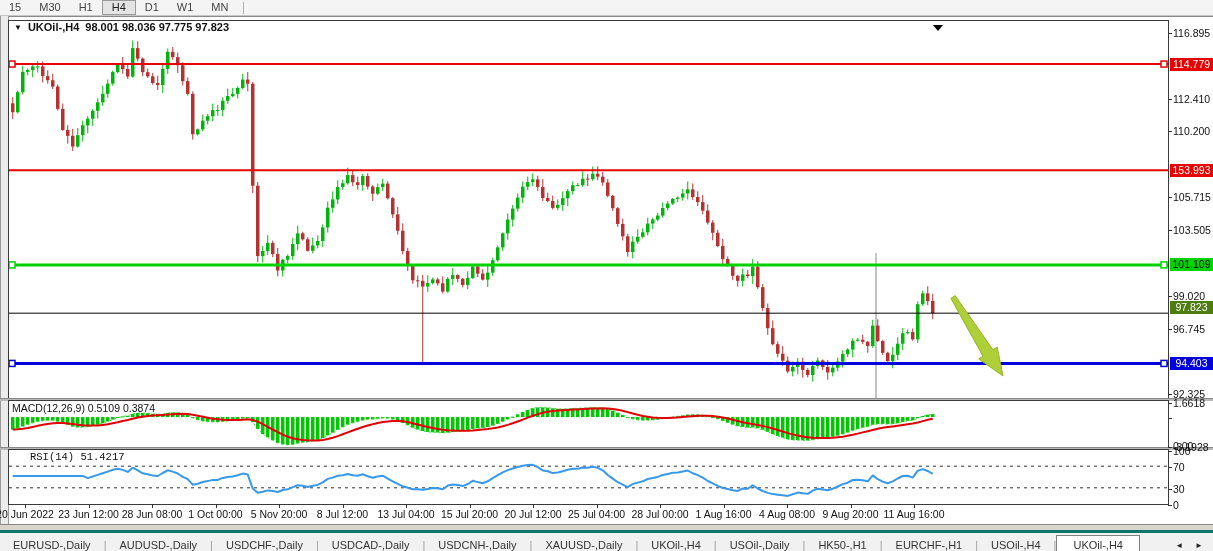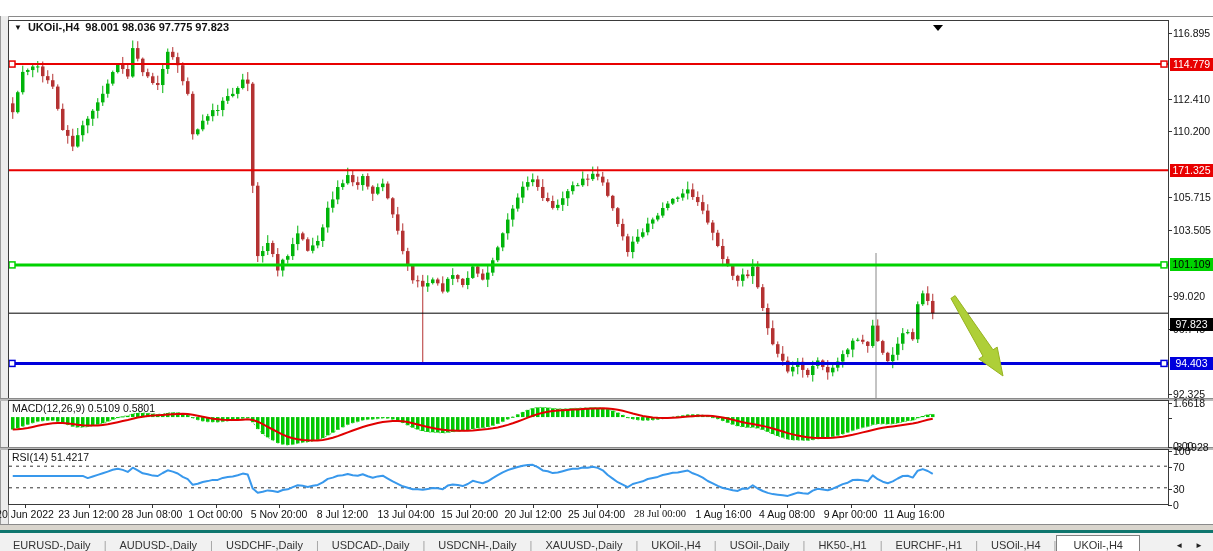--- a/index.html
+++ b/index.html
@@ -37,20 +37,30 @@
               padding:3px 16px;margin-bottom:0;position:relative;top:1px;}
   .tab-scroll{margin-left:auto;margin-right:10px;padding-bottom:4px;font-size:8px;color:#222;
               display:flex;gap:12px;}
   svg{position:absolute;}
 </style>
 </head>
 <body>
 
 <div id="app">
 
+  <div class="tf-bar" id="tfBar">
+      <div class="tf-btn">15</div>
+      <div class="tf-btn">M30</div>
+      <div class="tf-btn">H1</div>
+      <div class="tf-btn active">H4</div>
+      <div class="tf-btn">D1</div>
+      <div class="tf-btn">W1</div>
+      <div class="tf-btn">MN</div>
+      <div class="tf-sep"></div>
+    </div>
 
   <div class="win"></div>
   <div class="win-left"></div>
 
   <div class="chart-title">
     <span class="tri">▼</span>
     <span>UKOil-,H4</span>
     <span>98.001 98.036 97.775 97.823</span>
   </div>
 
@@ -626,52 +636,52 @@
       <rect x="892" y="16.07766990291262" width="3.5" height="4.831964070335349" fill="#00c800"></rect>
       <rect x="897" y="16.07766990291262" width="3.5" height="3.792136062432089" fill="#00c800"></rect>
       <rect x="902" y="16.07766990291262" width="3.5" height="3.2821416208698473" fill="#00c800"></rect>
       <rect x="907" y="16.07766990291262" width="3.5" height="1.1450088044603355" fill="#00c800"></rect>
       <rect x="912" y="15.009298656187427" width="3.5" height="1.068371246725194" fill="#00c800"></rect>
       <rect x="917" y="13.654822643588078" width="3.5" height="2.422847259324543" fill="#00c800"></rect>
       <rect x="922" y="13.214394355471363" width="3.5" height="2.8632755474412583" fill="#00c800"></rect>
       <polyline points="3.75,28.5 8.75,27.3 13.75,25.3 18.75,23.5 23.75,21.9 28.75,20.5 33.75,19.9 38.75,19.5 43.75,19.5 48.75,20.5 53.75,22.3 58.75,23.9 63.75,25.6 68.75,26.3 73.75,26.2 78.75,25.7 83.75,24.8 88.75,23.6 93.75,22.2 98.75,20.5 103.75,18.6 108.75,16.7 113.75,15.4 118.75,14.7 123.75,12.9 128.75,12.0 133.75,12.0 138.75,12.2 143.75,12.8 148.75,13.3 153.75,13.0 158.75,12.0 163.75,11.5 168.75,11.5 173.75,12.4 178.75,13.7 183.75,16.8 188.75,18.9 193.75,20.1 198.75,20.8 203.75,21.0 208.75,21.1 213.75,20.6 218.75,20.0 223.75,19.4 228.75,18.6 233.75,17.5 238.75,16.8 243.75,21.2 248.75,28.1 253.75,33.0 258.75,36.3 263.75,39.2 268.75,42.0 273.75,43.4 278.75,44.0 283.75,43.5 288.75,42.4 293.75,41.4 298.75,41.0 303.75,40.1 308.75,38.9 313.75,37.0 318.75,34.4 323.75,31.7 328.75,28.8 333.75,26.2 338.75,23.7 343.75,21.9 348.75,20.7 353.75,19.2 358.75,18.5 363.75,18.2 368.75,17.7 373.75,17.1 378.75,17.3 383.75,18.3 388.75,19.8 393.75,21.9 398.75,24.2 403.75,26.7 408.75,28.5 413.75,30.0 418.75,30.9 423.75,31.3 428.75,31.5 433.75,32.0 438.75,31.6 443.75,30.8 448.75,30.3 453.75,30.0 458.75,29.3 463.75,28.0 468.75,27.2 473.75,26.8 478.75,26.0 483.75,24.6 488.75,22.8 493.75,20.7 498.75,18.3 503.75,15.8 508.75,13.4 513.75,11.0 518.75,8.9 523.75,7.2 528.75,6.4 533.75,6.4 538.75,6.7 543.75,7.3 548.75,7.7 553.75,7.9 558.75,7.7 563.75,7.4 568.75,7.3 573.75,6.9 578.75,6.8 583.75,6.6 588.75,6.6 593.75,7.0 598.75,8.1 603.75,9.7 608.75,11.7 613.75,13.9 618.75,16.5 623.75,18.0 628.75,18.9 633.75,19.4 638.75,19.3 643.75,19.0 648.75,18.5 653.75,17.7 658.75,16.9 663.75,16.0 668.75,15.3 673.75,14.5 678.75,13.7 683.75,13.5 688.75,13.6 693.75,14.1 698.75,15.1 703.75,16.4 708.75,18.0 713.75,19.9 718.75,21.7 723.75,23.5 728.75,25.1 733.75,25.9 738.75,26.6 743.75,26.5 748.75,27.3 753.75,28.8 758.75,30.8 763.75,33.0 768.75,35.0 773.75,36.6 778.75,38.2 783.75,39.0 788.75,39.1 793.75,39.3 798.75,39.5 803.75,38.9 808.75,37.9 813.75,37.2 818.75,36.7 823.75,35.8 828.75,34.6 833.75,33.1 838.75,31.4 843.75,29.6 848.75,27.9 853.75,26.6 858.75,25.6 863.75,23.8 868.75,23.0 873.75,22.9 878.75,23.1 883.75,22.9 888.75,22.1 893.75,20.9 898.75,19.9 903.75,19.4 908.75,17.2 913.75,15.0 918.75,13.7 923.75,13.2" fill="none" stroke="#49d549" stroke-width="1" stroke-dasharray="2,3"></polyline>
       <polyline points="3.75,28.5 8.75,28.3 13.75,27.7 18.75,26.9 23.75,25.9 28.75,24.8 33.75,23.8 38.75,22.9 43.75,22.3 48.75,21.9 53.75,22.0 58.75,22.4 63.75,23.0 68.75,23.7 73.75,24.2 78.75,24.5 83.75,24.6 88.75,24.4 93.75,23.9 98.75,23.3 103.75,22.3 108.75,21.2 113.75,20.0 118.75,19.0 123.75,17.8 128.75,16.6 133.75,15.7 138.75,15.0 143.75,14.5 148.75,14.3 153.75,14.0 158.75,13.6 163.75,13.2 168.75,12.9 173.75,12.8 178.75,13.0 183.75,13.7 188.75,14.8 193.75,15.8 198.75,16.8 203.75,17.7 208.75,18.3 213.75,18.8 218.75,19.1 223.75,19.1 228.75,19.0 233.75,18.7 238.75,18.3 243.75,18.9 248.75,20.7 253.75,23.2 258.75,25.8 263.75,28.5 268.75,31.2 273.75,33.6 278.75,35.7 283.75,37.3 288.75,38.3 293.75,38.9 298.75,39.3 303.75,39.5 308.75,39.4 313.75,38.9 318.75,38.0 323.75,36.7 328.75,35.1 333.75,33.3 338.75,31.4 343.75,29.5 348.75,27.7 353.75,26.0 358.75,24.5 363.75,23.3 368.75,22.1 373.75,21.1 378.75,20.4 383.75,20.0 388.75,19.9 393.75,20.3 398.75,21.1 403.75,22.2 408.75,23.5 413.75,24.8 418.75,26.0 423.75,27.1 428.75,28.0 433.75,28.8 438.75,29.3 443.75,29.6 448.75,29.8 453.75,29.8 458.75,29.7 463.75,29.4 468.75,28.9 473.75,28.5 478.75,28.0 483.75,27.3 488.75,26.4 493.75,25.3 498.75,23.9 503.75,22.3 508.75,20.5 513.75,18.6 518.75,16.6 523.75,14.8 528.75,13.1 533.75,11.8 538.75,10.7 543.75,10.0 548.75,9.6 553.75,9.2 558.75,8.9 563.75,8.6 568.75,8.4 573.75,8.1 578.75,7.8 583.75,7.6 588.75,7.4 593.75,7.3 598.75,7.5 603.75,7.9 608.75,8.7 613.75,9.7 618.75,11.1 623.75,12.5 628.75,13.7 633.75,14.9 638.75,15.7 643.75,16.4 648.75,16.8 653.75,17.0 658.75,17.0 663.75,16.8 668.75,16.5 673.75,16.1 678.75,15.6 683.75,15.2 688.75,14.8 693.75,14.7 698.75,14.8 703.75,15.1 708.75,15.7 713.75,16.5 718.75,17.6 723.75,18.8 728.75,20.0 733.75,21.2 738.75,22.3 743.75,23.1 748.75,24.0 753.75,24.9 758.75,26.1 763.75,27.5 768.75,29.0 773.75,30.5 778.75,32.1 783.75,33.4 788.75,34.6 793.75,35.5 798.75,36.3 803.75,36.8 808.75,37.1 813.75,37.1 818.75,37.0 823.75,36.8 828.75,36.3 833.75,35.7 838.75,34.8 843.75,33.8 848.75,32.6 853.75,31.4 858.75,30.2 863.75,29.0 868.75,27.8 873.75,26.8 878.75,26.0 883.75,25.4 888.75,24.7 893.75,24.0 898.75,23.2 903.75,22.4 908.75,21.4 913.75,20.1 918.75,18.8 923.75,17.7" fill="none" stroke="#e00000" stroke-width="2"></polyline>
     </svg>
-  <div class="ind-label" style="left:12px;top:402px;">MACD(12,26,9) 0.5109 0.5801</div>
+  <div class="ind-label" style="left:12px;top:402px;">MACD(12,26,9) 0.5109 0.3874</div>
 
   <div class="sep-h" style="top:447px;"></div>
   <div class="panel-frame" style="left:8px;top:449px;width:1159px;height:54px;"></div>
   <svg id="rsiSvg" width="1159" height="54" style="left:9px;top:450px;">
       <line x1="0" y1="16.2" x2="1159" y2="16.2" stroke="#333333" stroke-width="1" stroke-dasharray="3,4"></line>
       <line x1="0" y1="37.8" x2="1159" y2="37.8" stroke="#333333" stroke-width="1" stroke-dasharray="3,4"></line>
       <polyline points="3.75,25.9 8.75,25.9 13.75,25.9 18.75,25.9 23.75,25.9 28.75,25.9 33.75,25.9 38.75,25.9 43.75,25.9 48.75,25.9 53.75,25.9 58.75,25.9 63.75,25.9 68.75,25.9 73.75,25.9 78.75,28.1 83.75,26.5 88.75,24.9 93.75,23.3 98.75,21.6 103.75,19.8 108.75,18.7 113.75,19.9 118.75,21.9 123.75,17.7 128.75,20.3 133.75,23.3 138.75,24.2 143.75,25.6 148.75,26.0 153.75,23.0 158.75,20.3 163.75,21.6 168.75,23.5 173.75,26.8 178.75,29.1 183.75,34.8 188.75,33.8 193.75,32.0 198.75,31.1 203.75,29.9 208.75,29.9 213.75,27.9 218.75,27.0 223.75,26.5 228.75,25.3 233.75,23.6 238.75,24.6 243.75,38.6 248.75,42.7 253.75,41.8 258.75,40.4 263.75,41.1 268.75,42.0 273.75,40.0 278.75,39.3 283.75,37.1 288.75,35.2 293.75,35.8 298.75,36.9 303.75,35.8 308.75,34.9 313.75,32.3 318.75,28.9 323.75,27.6 328.75,25.7 333.75,25.2 338.75,24.0 343.75,25.3 348.75,25.8 353.75,24.3 358.75,26.3 363.75,27.7 368.75,26.4 373.75,25.7 378.75,28.6 383.75,31.4 388.75,33.8 393.75,36.3 398.75,37.8 403.75,39.2 408.75,39.3 413.75,39.8 418.75,38.9 423.75,37.9 428.75,38.3 433.75,39.3 438.75,35.6 443.75,34.6 448.75,35.1 453.75,36.1 458.75,34.0 463.75,30.8 468.75,32.1 473.75,33.3 478.75,31.3 483.75,28.1 488.75,25.2 493.75,22.4 498.75,20.1 503.75,18.5 508.75,17.0 513.75,15.7 518.75,15.1 523.75,14.8 528.75,17.2 533.75,20.4 538.75,21.2 543.75,23.1 548.75,22.5 553.75,21.2 558.75,19.8 563.75,18.8 568.75,18.7 573.75,17.5 578.75,17.7 583.75,16.7 588.75,17.9 593.75,20.3 598.75,25.0 603.75,28.6 608.75,32.2 613.75,34.6 618.75,37.1 623.75,34.0 628.75,32.6 633.75,31.3 638.75,29.0 643.75,27.9 648.75,26.9 653.75,25.0 658.75,23.9 663.75,22.8 668.75,22.5 673.75,21.5 678.75,20.5 683.75,23.3 688.75,25.1 693.75,27.7 698.75,31.0 703.75,33.3 708.75,35.9 713.75,38.0 718.75,39.0 723.75,40.3 728.75,40.9 733.75,38.5 738.75,38.8 743.75,35.3 748.75,38.5 753.75,41.0 758.75,42.9 763.75,44.1 768.75,44.7 773.75,45.2 778.75,45.9 783.75,44.3 788.75,42.6 793.75,43.3 798.75,43.8 803.75,40.6 808.75,38.8 813.75,39.6 818.75,40.3 823.75,38.7 828.75,36.5 833.75,34.1 838.75,32.7 843.75,30.0 848.75,29.7 853.75,30.2 858.75,31.3 863.75,25.4 868.75,29.2 873.75,31.7 878.75,33.2 883.75,31.4 888.75,28.5 893.75,26.0 898.75,25.8 903.75,27.6 908.75,20.7 913.75,19.1 918.75,21.0 923.75,23.9" fill="none" stroke="#3898ec" stroke-width="2" stroke-linejoin="round"></polyline>
     </svg>
-  <div class="ind-label" style="left:12px;top:451px;">RSI(14) 51.4217</div>
+  <div class="ind-label" style="left:30px;top:451px;font-family:Liberation Mono, monospace;">RSI(14) 51.4217</div>
 
   <div id="axisCol">
       <div class="axis-tick" style="top: 32.9741px;"></div>
       <div class="axis-lbl" style="top: 26.9741px;">116.895</div>
       <div class="axis-tick" style="top: 98.8683px;"></div>
       <div class="axis-lbl" style="top: 92.8683px;">112.410</div>
       <div class="axis-tick" style="top: 131.338px;"></div>
       <div class="axis-lbl" style="top: 125.338px;">110.200</div>
       <div class="axis-tick" style="top: 197.232px;"></div>
       <div class="axis-lbl" style="top: 191.232px;">105.715</div>
       <div class="axis-tick" style="top: 229.702px;"></div>
       <div class="axis-lbl" style="top: 223.702px;">103.505</div>
       <div class="axis-tick" style="top: 295.596px;"></div>
       <div class="axis-lbl" style="top: 289.596px;">99.020</div>
       <div class="axis-tick" style="top: 329.02px;"></div>
       <div class="axis-lbl" style="top: 323.02px;">96.745</div>
       <div class="axis-tick" style="top: 393.96px;"></div>
       <div class="axis-lbl" style="top: 387.96px;">92.325</div>
       <div class="price-tag" style="top: 57.5626px; background: rgb(232, 0, 0); color: rgb(255, 255, 255);">114.779</div>
-      <div class="price-tag" style="top: 163.654px; background: rgb(232, 0, 0); color: rgb(255, 255, 255);">171.325</div>
+      <div class="price-tag" style="top: 163.654px; background: rgb(232, 0, 0); color: rgb(255, 255, 255);">153.993</div>
       <div class="price-tag" style="top: 258.404px; background: rgb(0, 210, 0); color: rgb(0, 0, 0);">101.109</div>
-      <div class="price-tag" style="top: 318px; background: #000000; color: rgb(255, 255, 255);">97.823</div>
+      <div class="price-tag" style="top: 301px; background: #4d7c0f; color: rgb(255, 255, 255);">97.823</div>
       <div class="price-tag" style="top: 356.929px; background: rgb(0, 0, 220); color: rgb(255, 255, 255);">94.403</div>
       <div class="axis-tick" style="top: 403.234px;"></div>
       <div class="axis-lbl" style="top: 397.234px;">1.6618</div>
       <div class="axis-tick" style="top: 418.078px;"></div>
       <div class="axis-lbl" style="top: 412.078px; margin-top: 28px;">0.00</div>
       <div class="axis-tick" style="top: 446.596px;"></div>
       <div class="axis-lbl" style="top: 440.596px;">-3.1928</div>
       <div class="axis-tick" style="top: 451px;"></div>
       <div class="axis-lbl" style="top: 445px;">100</div>
       <div class="axis-tick" style="top: 467.2px;"></div>
@@ -696,27 +706,27 @@
       <div class="date-lbl" style="left: 342.5px;">8 Jul 12:00</div>
       <div class="date-tick" style="left: 406px;"></div>
       <div class="date-lbl" style="left: 406px;">13 Jul 04:00</div>
       <div class="date-tick" style="left: 469.5px;"></div>
       <div class="date-lbl" style="left: 469.5px;">15 Jul 20:00</div>
       <div class="date-tick" style="left: 533px;"></div>
       <div class="date-lbl" style="left: 533px;">20 Jul 12:00</div>
       <div class="date-tick" style="left: 596.5px;"></div>
       <div class="date-lbl" style="left: 596.5px;">25 Jul 04:00</div>
       <div class="date-tick" style="left: 660px;"></div>
-      <div class="date-lbl" style="left: 660px; font-family: Liberation Serif, serif;">28 Jul 00:00</div>
+      <div class="date-lbl" style="left: 660px;">28 Jul 00:00</div>
       <div class="date-tick" style="left: 723.5px;"></div>
       <div class="date-lbl" style="left: 723.5px;">1 Aug 16:00</div>
       <div class="date-tick" style="left: 787px;"></div>
       <div class="date-lbl" style="left: 787px;">4 Aug 08:00</div>
       <div class="date-tick" style="left: 850.5px;"></div>
-      <div class="date-lbl" style="left: 850.5px;">9 Apr 00:00</div>
+      <div class="date-lbl" style="left: 850.5px;">9 Aug 20:00</div>
       <div class="date-tick" style="left: 914px;"></div>
       <div class="date-lbl" style="left: 914px;">11 Aug 16:00</div>
     </div>
 
   <div class="sep-h" style="top:524px;height:5px;background:#d9d5cd;"></div>
 
   <div class="tab-bar" id="tabBar">
       <div class="tab">EURUSD-,Daily</div>
       <span class="tab-sep">|</span>
       <div class="tab">AUDUSD-,Daily</div>

